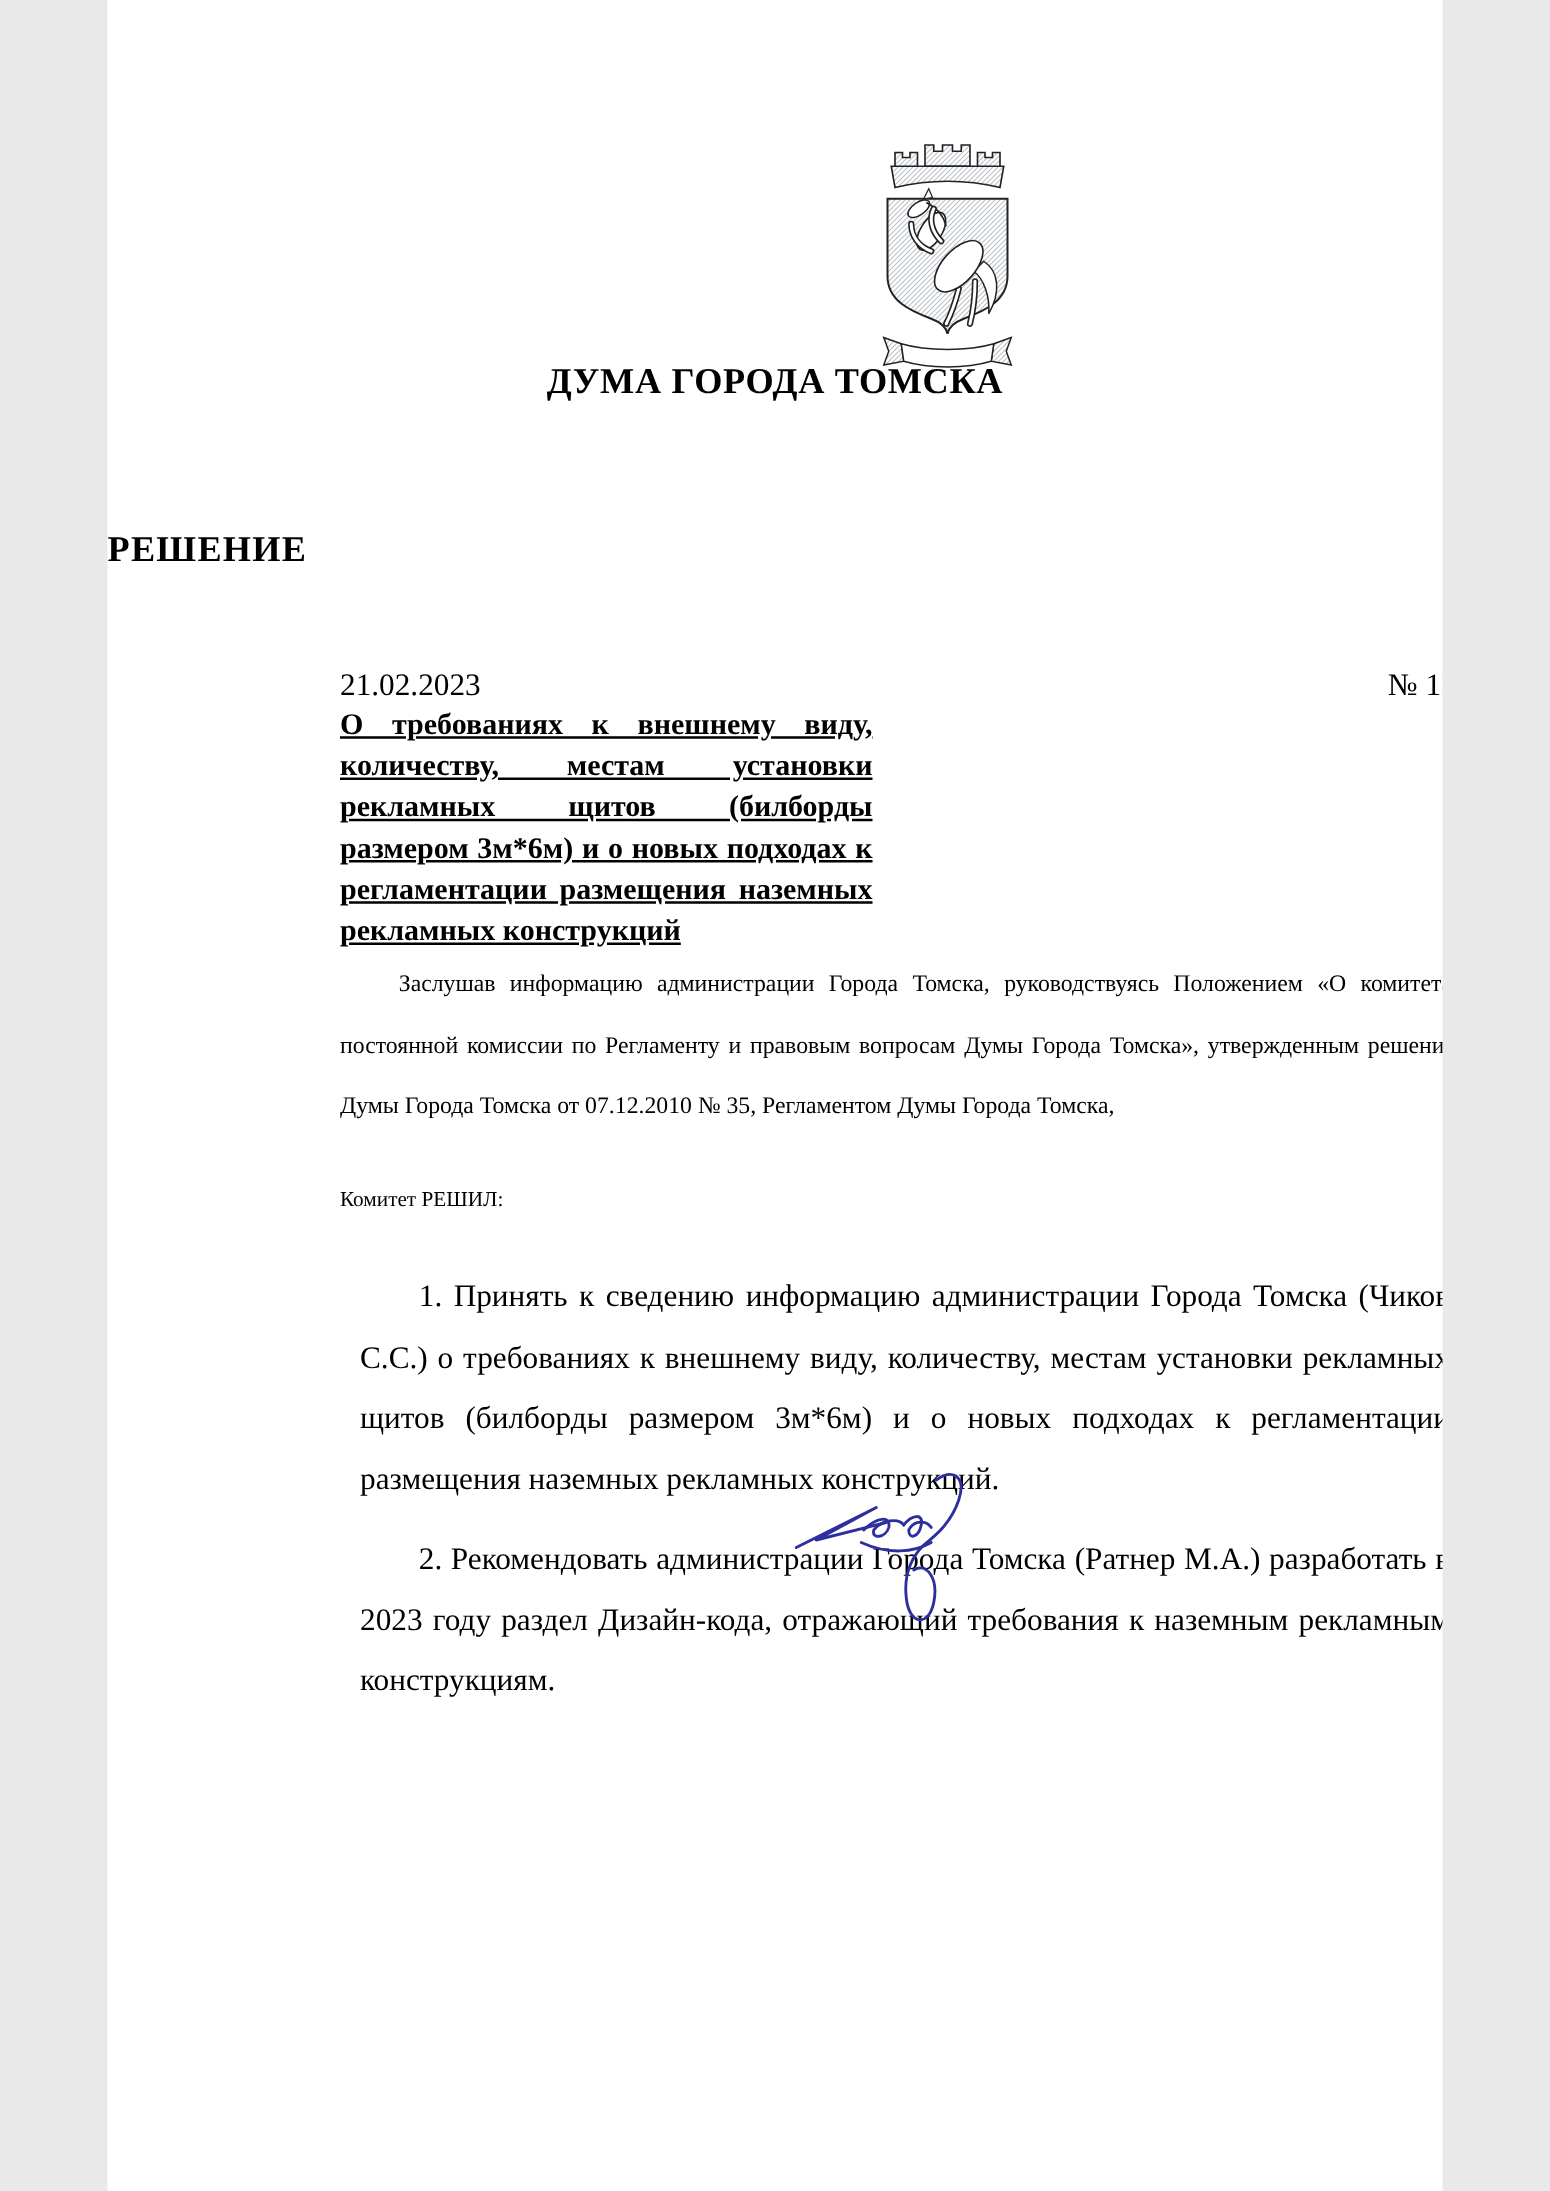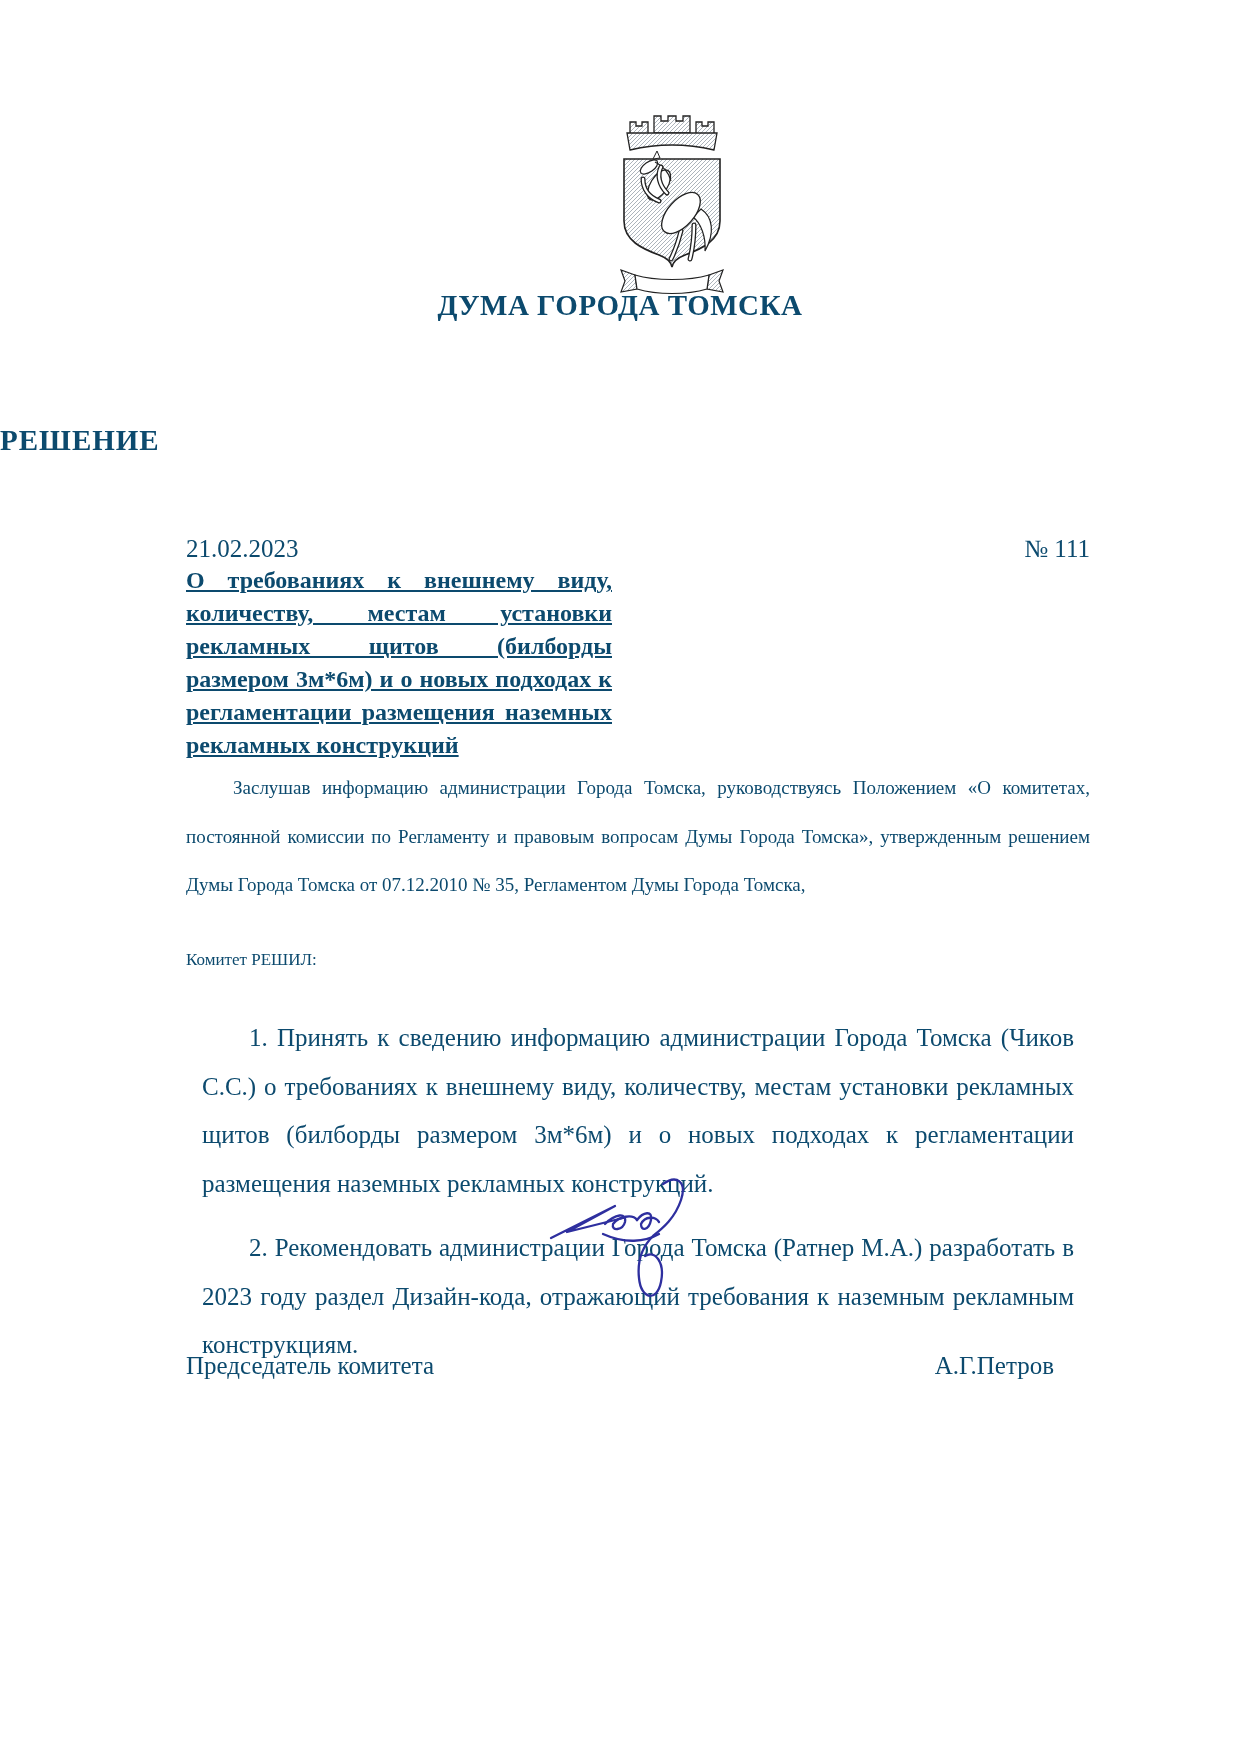--- a/index.html
+++ b/index.html
@@ -1,22 +1,22 @@
 <!DOCTYPE html>
 <html><head>
 <meta charset="utf-8">
 <style>
   html,body{margin:0;padding:0;background:#e9e9e9;}
   .page{
     position:relative;
-    width:1240px;height:1753px;
+    width:1068px;height:1753px;
     margin:0 auto;
     background:#ffffff;
     font-family:"Liberation Serif","DejaVu Serif",serif;
-    color:#0c4a6e;
+    color:#000000;
     overflow:hidden;
   }
   .emblem{position:absolute;left:597px;top:108px;width:150px;height:192px;}
   .org-title{
     position:absolute;left:0;top:289px;width:100%;
     text-align:center;font-weight:bold;font-size:29px;letter-spacing:.5px;
   }
   .committee{
     position:absolute;left:150px;top:336px;width:940px;
     text-align:center;font-weight:bold;font-size:29px;line-height:39px;letter-spacing:.3px;
@@ -119,18 +119,14 @@
   <svg class="signature-svg" viewBox="0 0 200 152" aria-hidden="true">
     <g stroke="#2e2f9f" stroke-width="2.3" fill="none" stroke-linecap="round" stroke-linejoin="round">
       <path d="M6 66 L70 34 L22 60 L78 46"></path>
       <path d="M60 52 C70 42 82 40 80 50 C78 58 66 60 68 52 C74 44 88 42 92 48"></path>
       <path d="M92 48 C98 40 108 38 106 48 C104 58 96 60 96 52 C100 44 110 44 114 50"></path>
       <path d="M118 12 C132 2 142 10 136 28 C130 46 118 56 108 64 C98 74 92 88 94 106 C96 128 112 130 116 110 C120 90 110 78 100 84"></path>
       <path d="M58 62 C80 72 100 70 114 62"></path>
     </g>
   </svg>
 
-  <div class="sign-row">
-    <span>Председатель комитета</span>
-    <span>А.Г.Петров</span>
-  </div>
 
 </div>
 
 </body></html>

